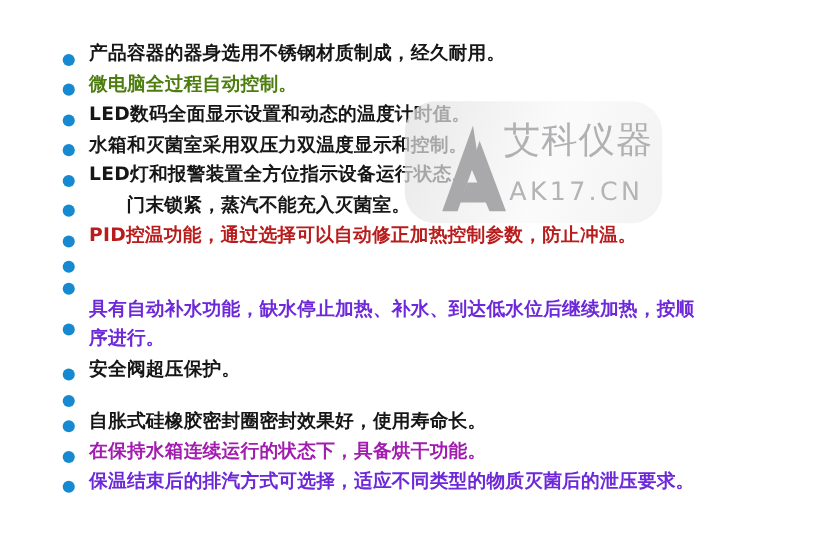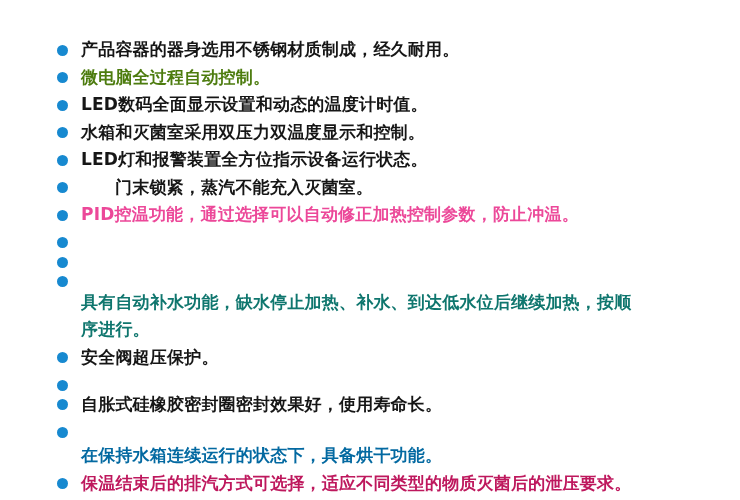--- a/index.html
+++ b/index.html
@@ -22,21 +22,21 @@
     position: absolute;
     left: 57px;
     top: 36px;
     width: 652px;
     margin: 0;
     padding: 0;
     list-style: none;
   }
   .feature-item {
     display: flex;
-    align-items: flex-start;
+    align-items: center;
   }
   .dot {
     flex: 0 0 auto;
     width: 11px;
     height: 11px;
     border-radius: 50%;
     margin-top: 8.5px;
     margin-right: 13px;
   }
   .txt {
@@ -116,48 +116,60 @@
       <li class="feature-item">
         <span class="dot" style="background: rgb(23, 137, 208);"></span>
         <span class="txt" style="color: rgb(22, 22, 22);">LED灯和报警装置全方位指示设备运行状态。</span>
       </li>
       <li class="feature-item">
         <span class="dot" style="background: rgb(23, 137, 208);"></span>
         <span class="txt" style="color: rgb(22, 22, 22); margin-left: 34px;">门末锁紧，蒸汽不能充入灭菌室。</span>
       </li>
       <li class="feature-item">
         <span class="dot" style="background: rgb(23, 137, 208);"></span>
-        <span class="txt" style="color: #ec4899;">PID控温功能，通过选择可以自动修正加热控制参数，防止冲温。</span>
+        <span class="txt" style="color: #b91c1c;">PID控温功能，通过选择可以自动修正加热控制参数，防止冲温。</span>
       </li>
       <li class="feature-item">
         <span class="dot" style="background: rgb(23, 137, 208);"></span>
       </li>
       <li class="feature-item">
         <span class="dot" style="background: rgb(23, 137, 208);"></span>
       </li>
       <li class="feature-item">
         <span class="dot" style="background: rgb(23, 137, 208);"></span>
-        <span class="txt" style="color: #0f766e; margin-top: 21px;">具有自动补水功能，缺水停止加热、补水、到达低水位后继续加热，按顺
+        <span class="txt" style="color: #6d28d9;">具有自动补水功能，缺水停止加热、补水、到达低水位后继续加热，按顺
 序进行。</span>
       </li>
       <li class="feature-item">
         <span class="dot" style="background: rgb(23, 137, 208);"></span>
         <span class="txt" style="color: rgb(22, 22, 22);">安全阀超压保护。</span>
       </li>
       <li class="feature-item">
         <span class="dot" style="background: rgb(23, 137, 208);"></span>
       </li>
       <li class="feature-item">
         <span class="dot" style="background: rgb(23, 137, 208);"></span>
         <span class="txt" style="color: rgb(22, 22, 22);">自胀式硅橡胶密封圈密封效果好，使用寿命长。</span>
       </li>
       <li class="feature-item">
         <span class="dot" style="background: rgb(23, 137, 208);"></span>
-        <span class="txt" style="color: #0369a1; margin-top: 24px;">在保持水箱连续运行的状态下，具备烘干功能。</span>
+        <span class="txt" style="color: #a21caf;">在保持水箱连续运行的状态下，具备烘干功能。</span>
       </li>
       <li class="feature-item">
         <span class="dot" style="background: rgb(23, 137, 208);"></span>
-        <span class="txt" style="color: #be185d;">保温结束后的排汽方式可选择，适应不同类型的物质灭菌后的泄压要求。</span>
+        <span class="txt" style="color: #6d28d9;">保温结束后的排汽方式可选择，适应不同类型的物质灭菌后的泄压要求。</span>
       </li>
     </ul>
 
+  <div class="watermark">
+    <span class="wm-logo">
+      <svg viewBox="0 0 58 80" xmlns="http://www.w3.org/2000/svg">
+
+        <polygon class="logo-shape" points="28,0 0,78 14,78 32,26" fill="#a9a9ab"></polygon>
+        <polygon class="logo-shape" points="34,14 58,78 43,78 26,38" fill="#a9a9ab"></polygon>
+        <polygon class="logo-shape" points="23,52 35,52 41,70 16,70" fill="#a9a9ab"></polygon>
+      </svg>
+    </span>
+    <div class="wm-brand" style="color: rgb(177, 177, 179);">艾科仪器</div>
+    <div class="wm-domain" style="color: rgb(180, 180, 182);">AK17.CN</div>
+  </div>
 
 </div>
 
 </body></html>

